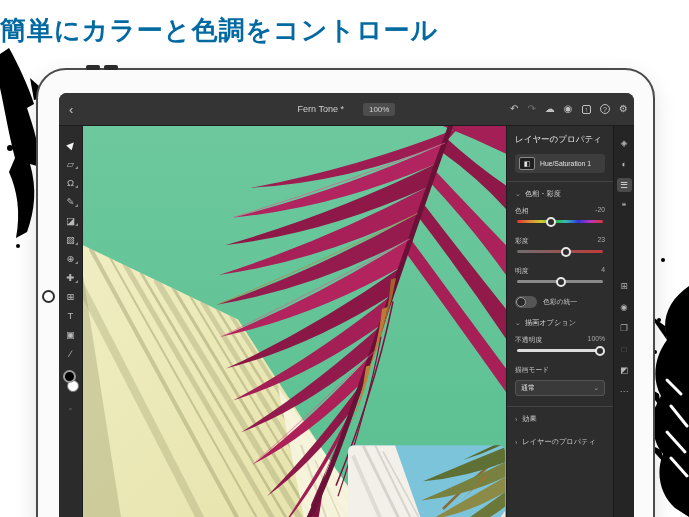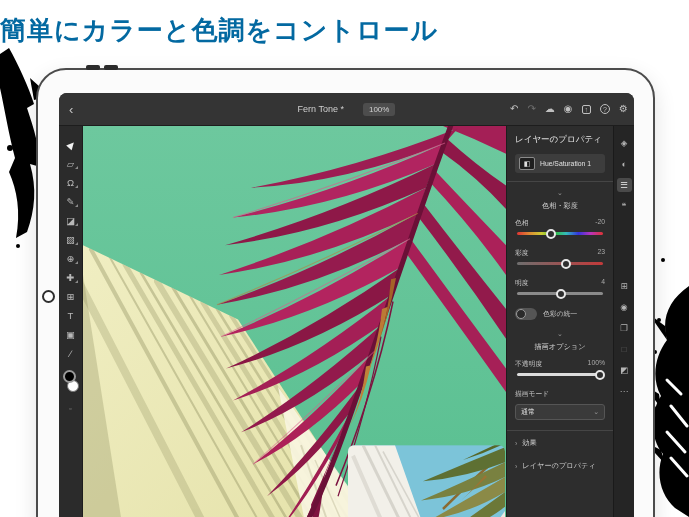--- a/index.html
+++ b/index.html
@@ -82,21 +82,21 @@
   }
   .panel-title { font-size:8.5px; font-weight:400; color:#e8e8e8; margin-bottom:8px; }
   .layer-row { display:flex; align-items:center; gap:5px; background:#3d3d3d;
     border-radius:3px; padding:3px 4px; margin-bottom:8px; }
   .layer-thumb { width:16px; height:13px; background:#1f1f1f; border:1px solid #8a8a8a;
     border-radius:2px; display:flex; align-items:center; justify-content:center;
     font-size:7px; color:#e0e0e0; flex:0 0 auto; }
   .layer-name { font-size:6.8px; color:#e2e2e2; white-space:nowrap; overflow:hidden; }
   .divider { height:1px; background:#454545; margin:4px -8px 7px -8px; }
   .section { display:flex; align-items:center; gap:4px; font-size:7.2px; color:#d6d6d6;
-    margin-bottom:7px;flex-direction:column; }
+    margin-bottom:7px; }
   .chev { font-size:7px; color:#9a9a9a; }
   .sl-head { display:flex; justify-content:space-between; font-size:6.8px;
     color:#c9c9c9; margin-bottom:4px; }
   .sl-val { color:#aaaaaa; }
   .sl-track { position:relative; height:3px; border-radius:2px; margin:0 2px 13px 2px; }
   .track-hue { background:linear-gradient(90deg,#d33,#d83,#cc3,#3b3,#3bb,#33d,#b3b,#d33); }
   .track-red { background:linear-gradient(90deg,#6e6e6e,#c23a3a); }
   .track-plain { background:#8a8a8a; }
   .track-white { background:#dcdcdc; }
   .knob { position:absolute; top:50%; width:10px; height:10px; border-radius:50%;

